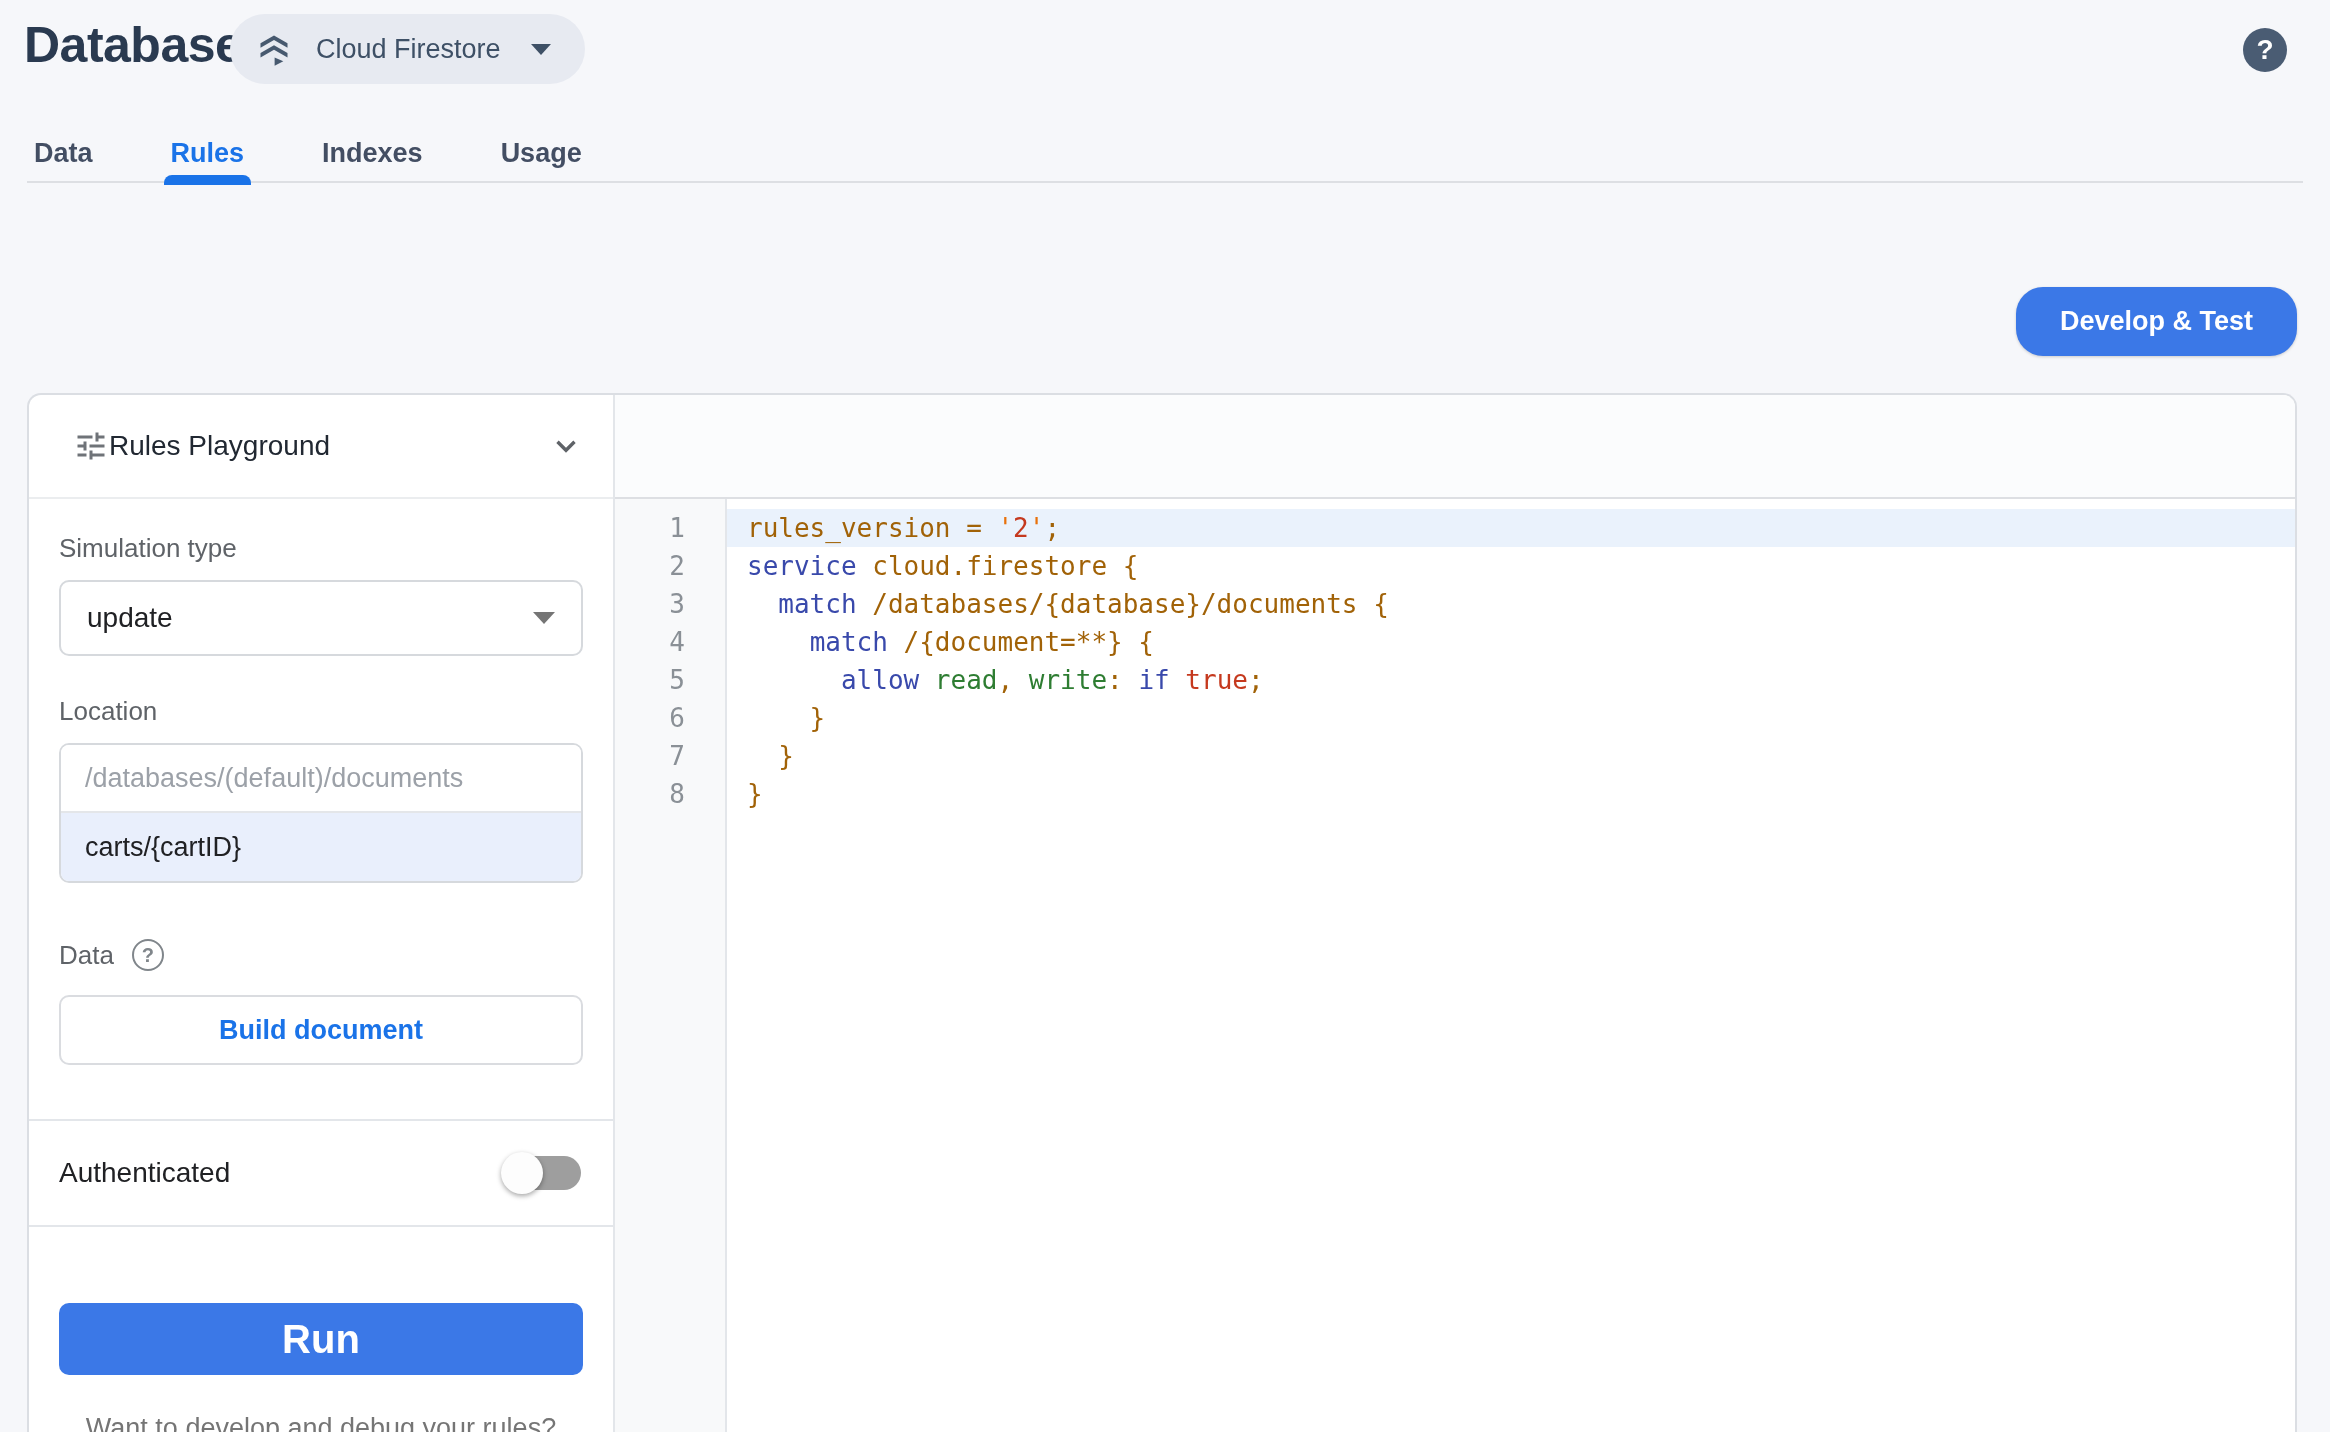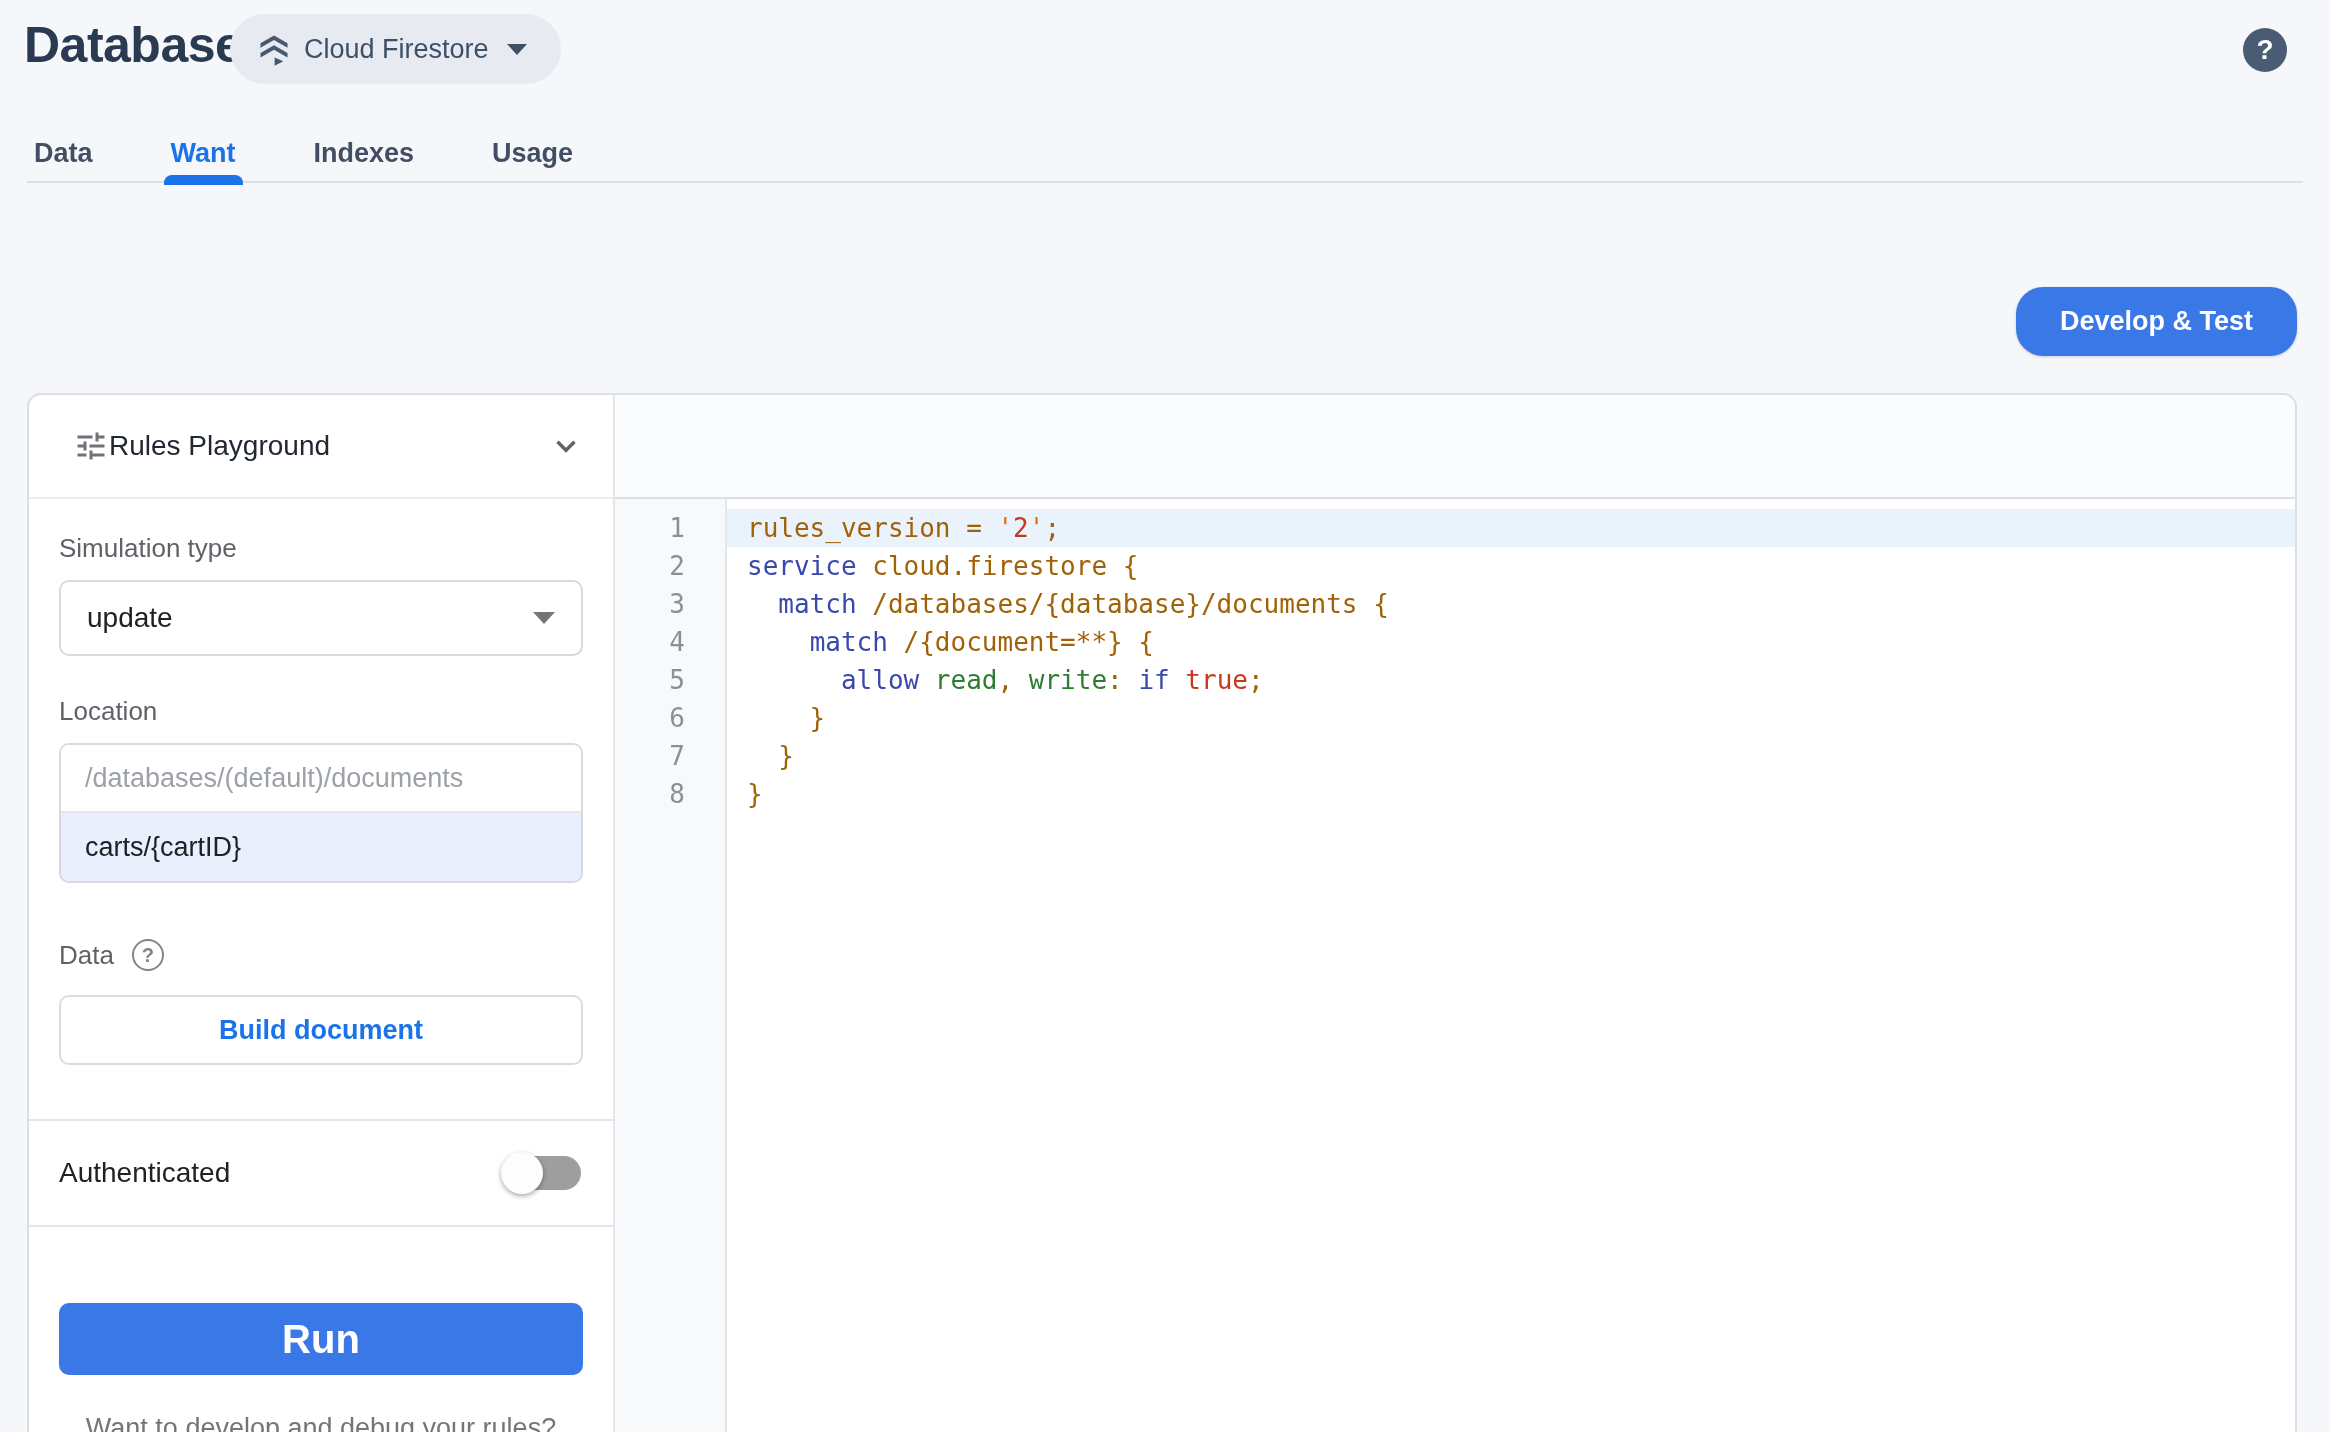--- a/index.html
+++ b/index.html
@@ -15,21 +15,21 @@
   
   .topbar { position: absolute; left: 0; top: 0; width: 100%; height: 100px; }
   .page-title {
     position: absolute; left: 24px; top: 16px;
     font-size: 50px; font-weight: 700; letter-spacing: -0.5px;
     color: #2A3A50;
   }
   .product-pill {
     position: absolute; left: 230px; top: 14px; height: 70px;
     background: #E7EAF1; border-radius: 35px;
-    display: flex; align-items: center; padding: 0 34px 0 26px; gap: 12px;
+    display: flex; align-items: center; padding: 0 34px 0 26px; gap: 24px;
     cursor: pointer;
   }
   .product-pill .fs-icon { width: 36px; height: 36px; display: block; }
   .product-pill .pill-label { font-size: 27px; color: #3E5066; }
   .caret-down {
     width: 0; height: 0; border-left: 10px solid transparent;
     border-right: 10px solid transparent; border-top: 11px solid #3E5066;
     margin-left: 6px;
   }
   .help-circle {
@@ -183,21 +183,21 @@
     <span class="caret-down"></span>
   </div>
 
   <div class="help-circle">
     <span>?</span>
   </div>
 </div>
 
 <div class="tabs-row">
   <div class="tab">Data</div>
-  <div class="tab active">Want</div>
+  <div class="tab active">Rules</div>
   <div class="tab">Indexes</div>
   <div class="tab">Usage</div>
 </div>
 
 <button class="btn-blue develop-btn">Develop &amp; Test</button>
 
 <div class="card">
 
   <div class="sidebar">
     <div class="sb-header">

